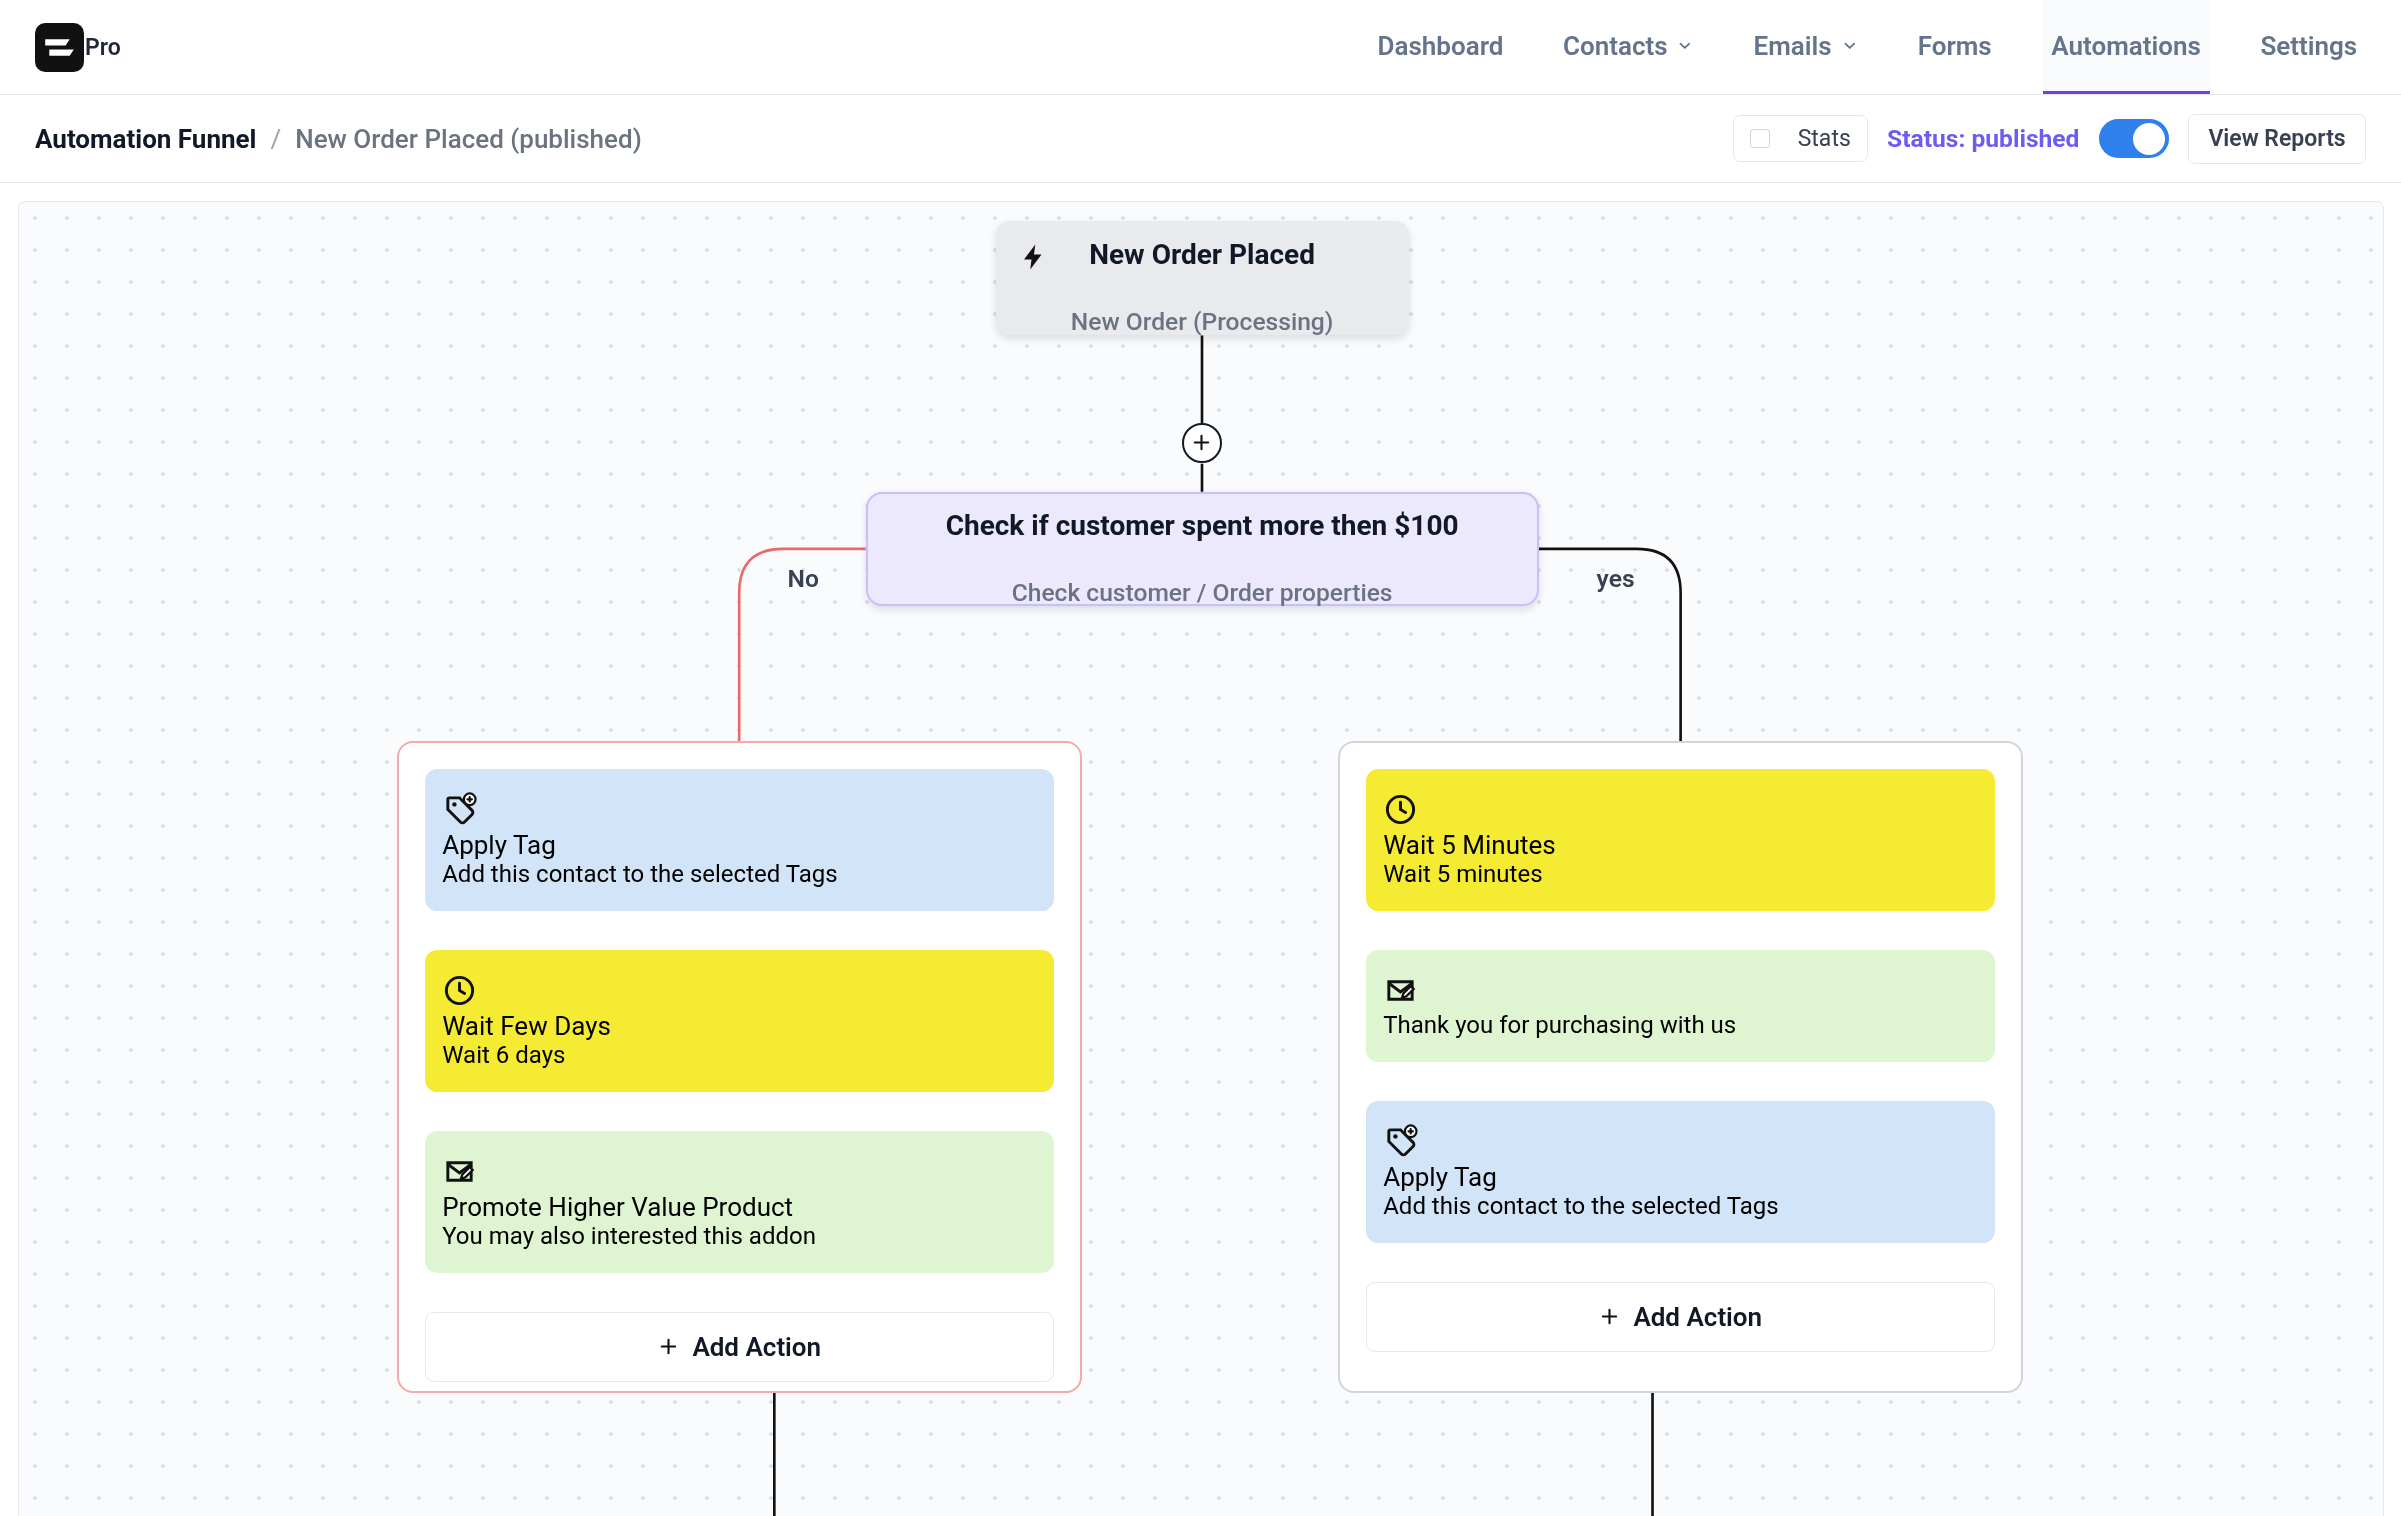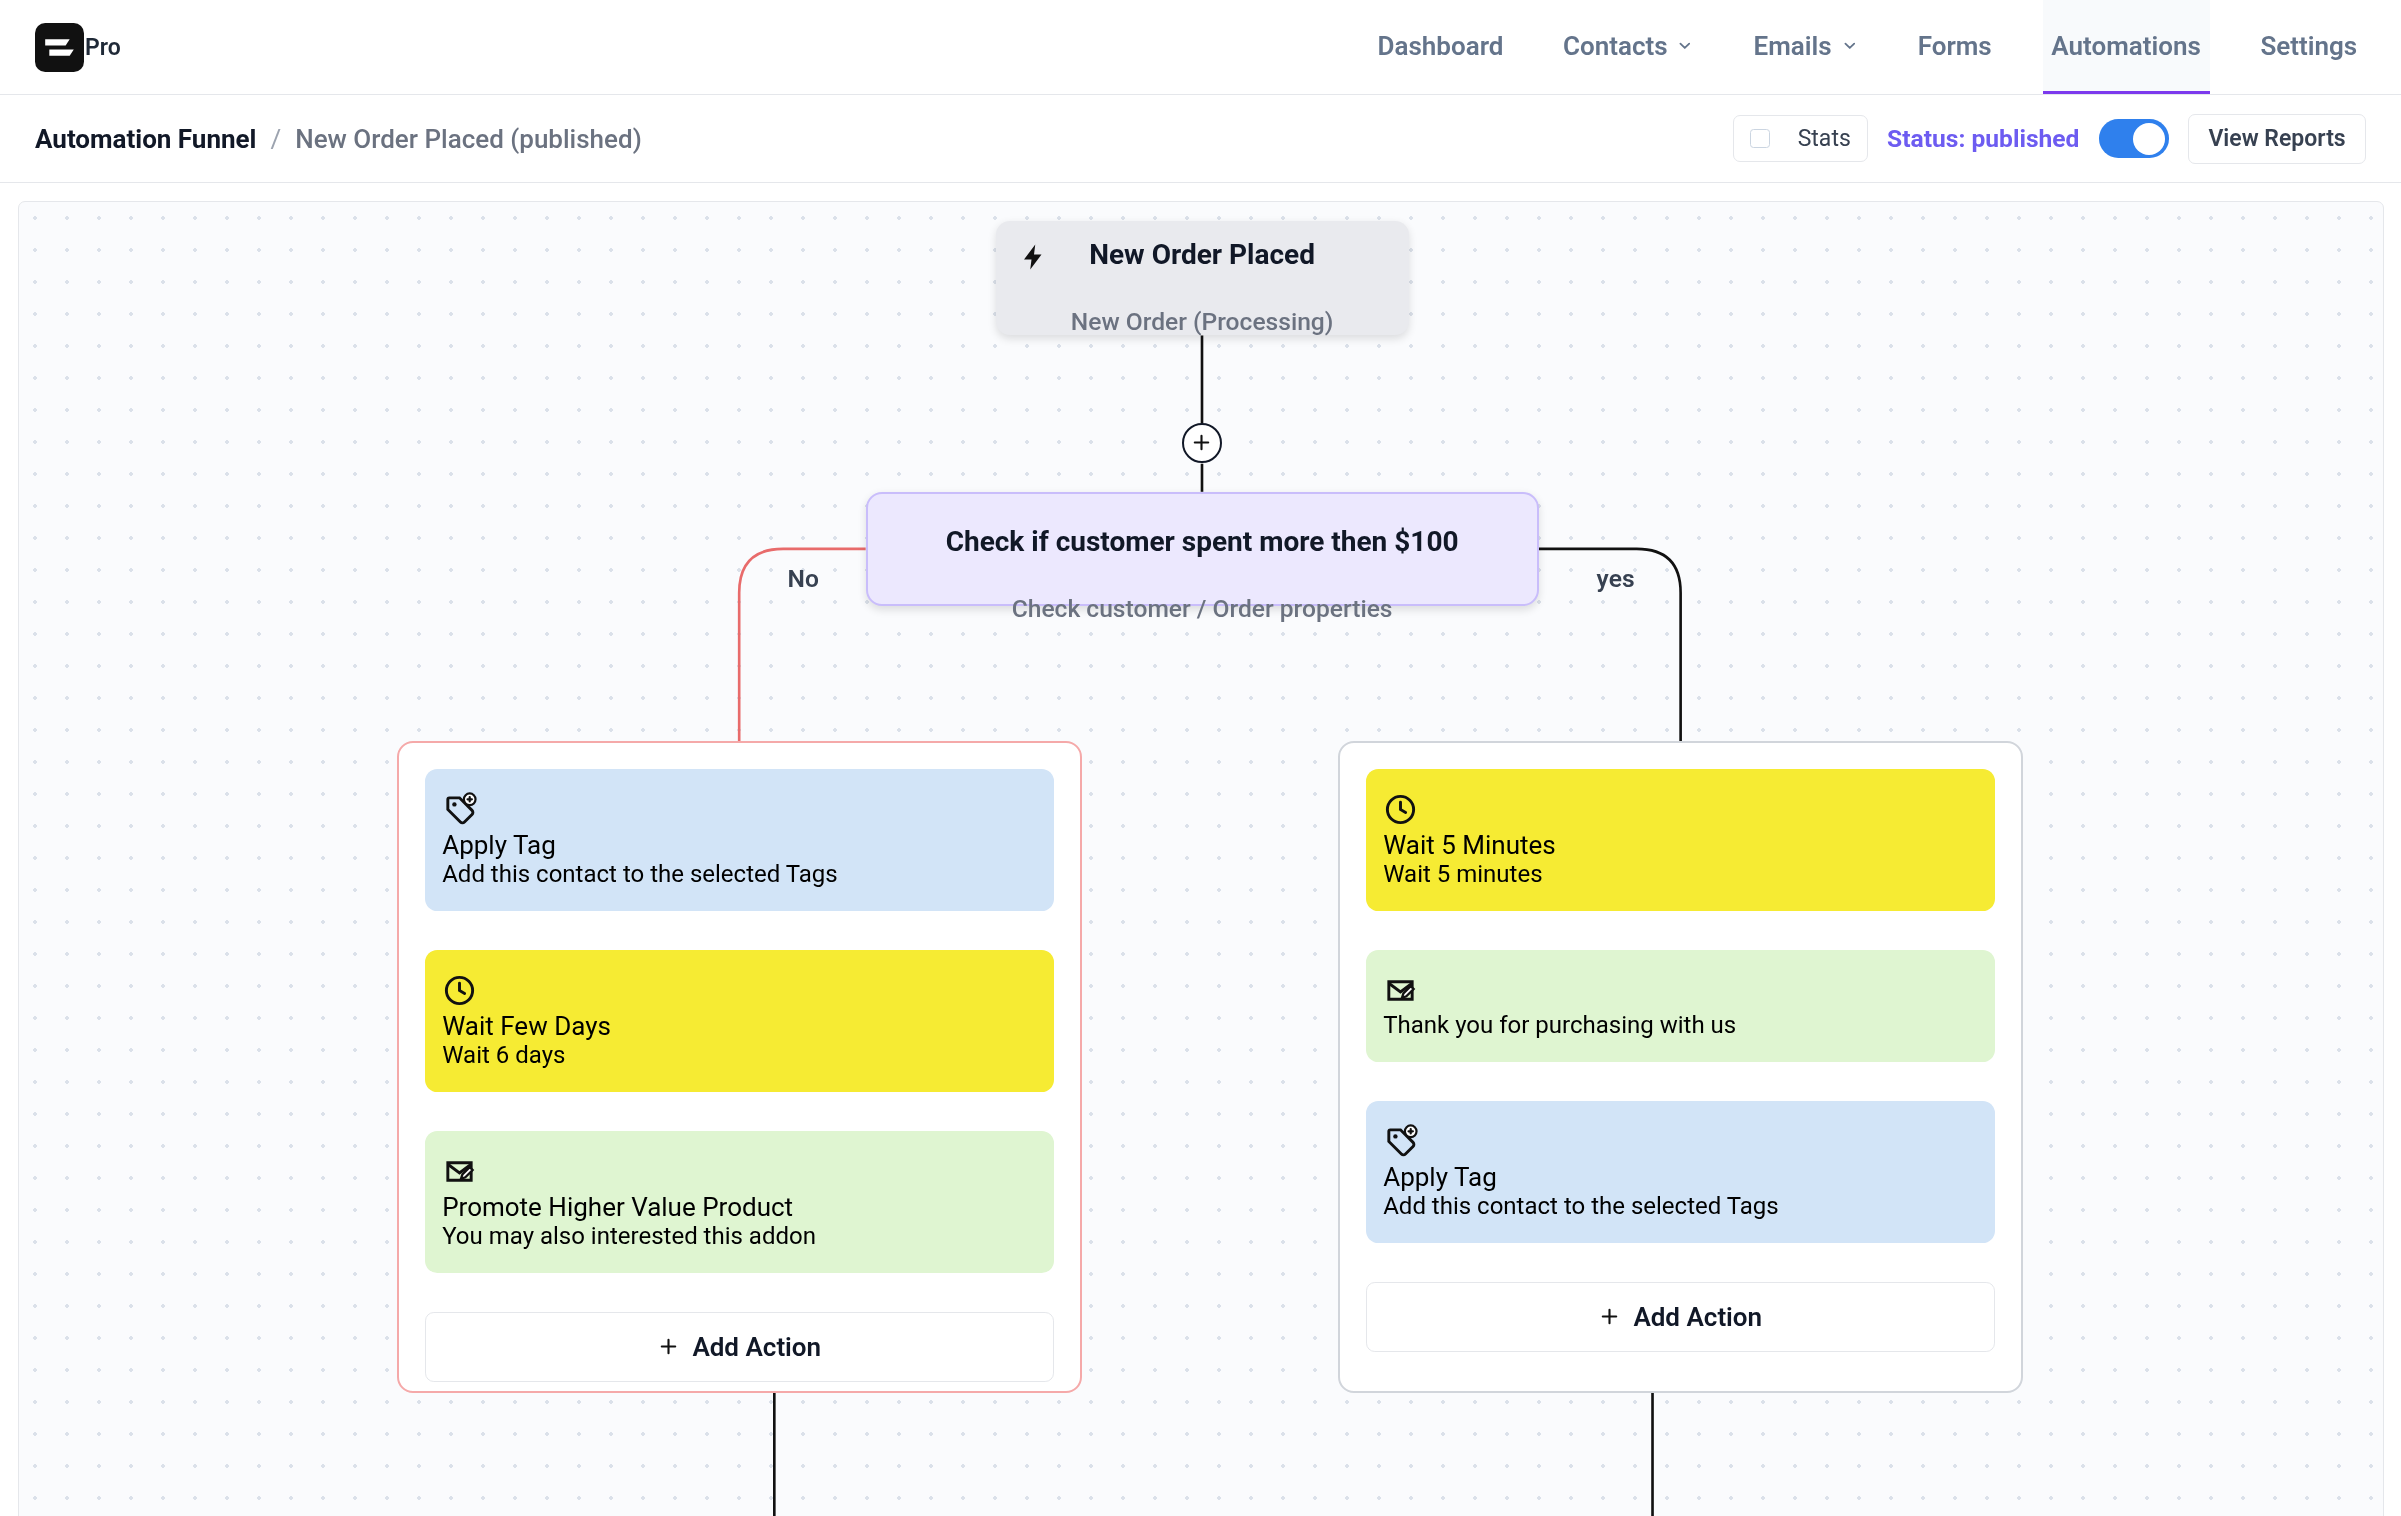--- a/index.html
+++ b/index.html
@@ -31,21 +31,21 @@
     #fafbfd; }
 
   .node { position: absolute; border-radius: 14px; box-shadow: 0 3.5px 8.8px rgba(0,0,0,0.12); text-align: center; }
   .node .title { font-size: 28px; font-weight: 700; color: #111827; margin-bottom: 7px; }
   .node .sub   { font-size: 24.6px; font-weight: 500; color: #6b7280; margin-top: 36px; }
   .node .iconwrap { position: absolute; left: 16px; top: 16px; }
 
   .trigger { left: 977px; top: 19.3px; width: 413px; height: 114px; background: #e9eaee; padding-top: 17.6px; }
   .trigger .iconwrap { left: 23px; top: 21px; }
 
-  .condition { left: 847px; top: 290px; width: 673px; height: 114px; background: #ece8fe; border: 2.2px solid #c9bdfb; padding-top: 31px; border-radius: 16px; }
+  .condition { left: 847px; top: 290px; width: 673px; height: 114px; background: #ece8fe; border: 2.2px solid #c9bdfb; padding-top: 15px; border-radius: 16px; }
 
   .branch { position: absolute; width: 685px; height: 652px; background: #fff; border-radius: 16px; padding: 26px; }
   .branch-no  { left: 378px;  top: 539px; border: 2.2px solid #f5a9a9; }
   .branch-yes { left: 1319px; top: 539px; border: 2.2px solid #d1d5db; }
 
   .action { position: relative; margin-bottom: 39px; border-radius: 12.3px; padding: 23px 17.6px; }
   .action .title { font-size: 26px; }
   .action .sub { font-size: 24px; }
   .action .iconwrap { left: 5.3px; top: 5.3px; }
   .action:last-of-type { margin-bottom: 0; }

